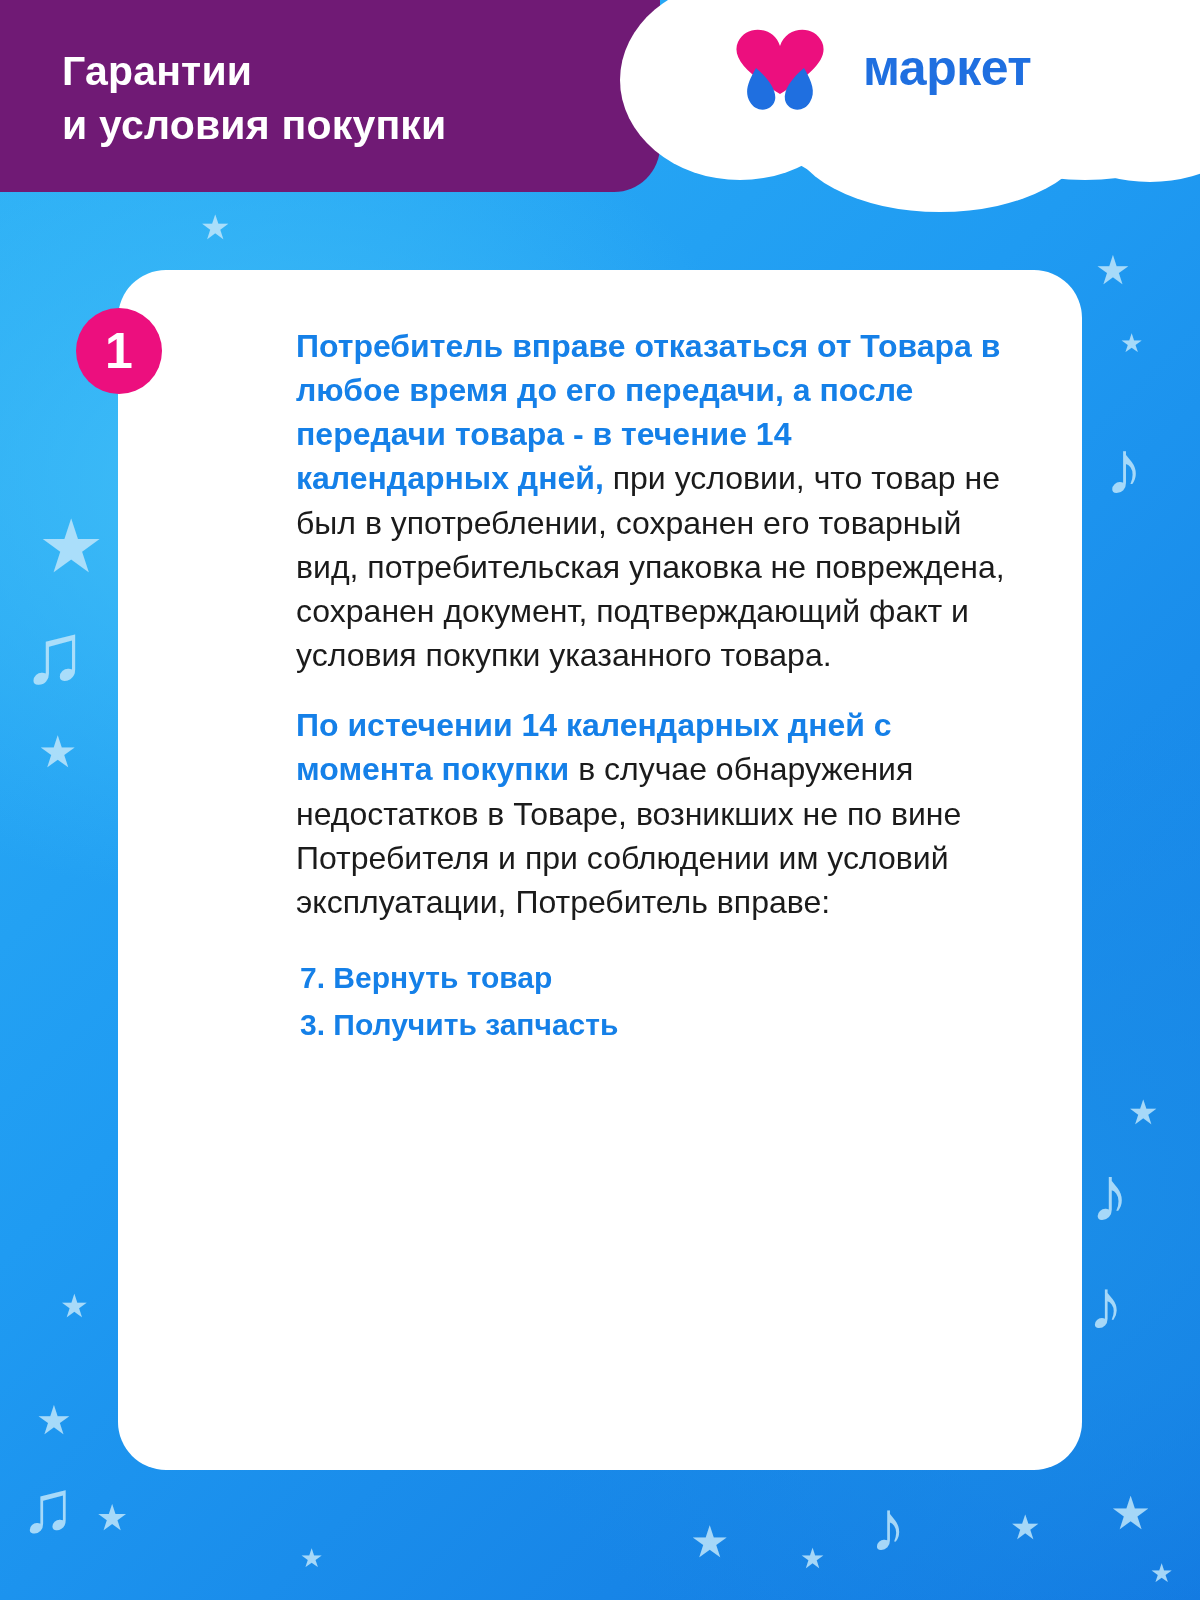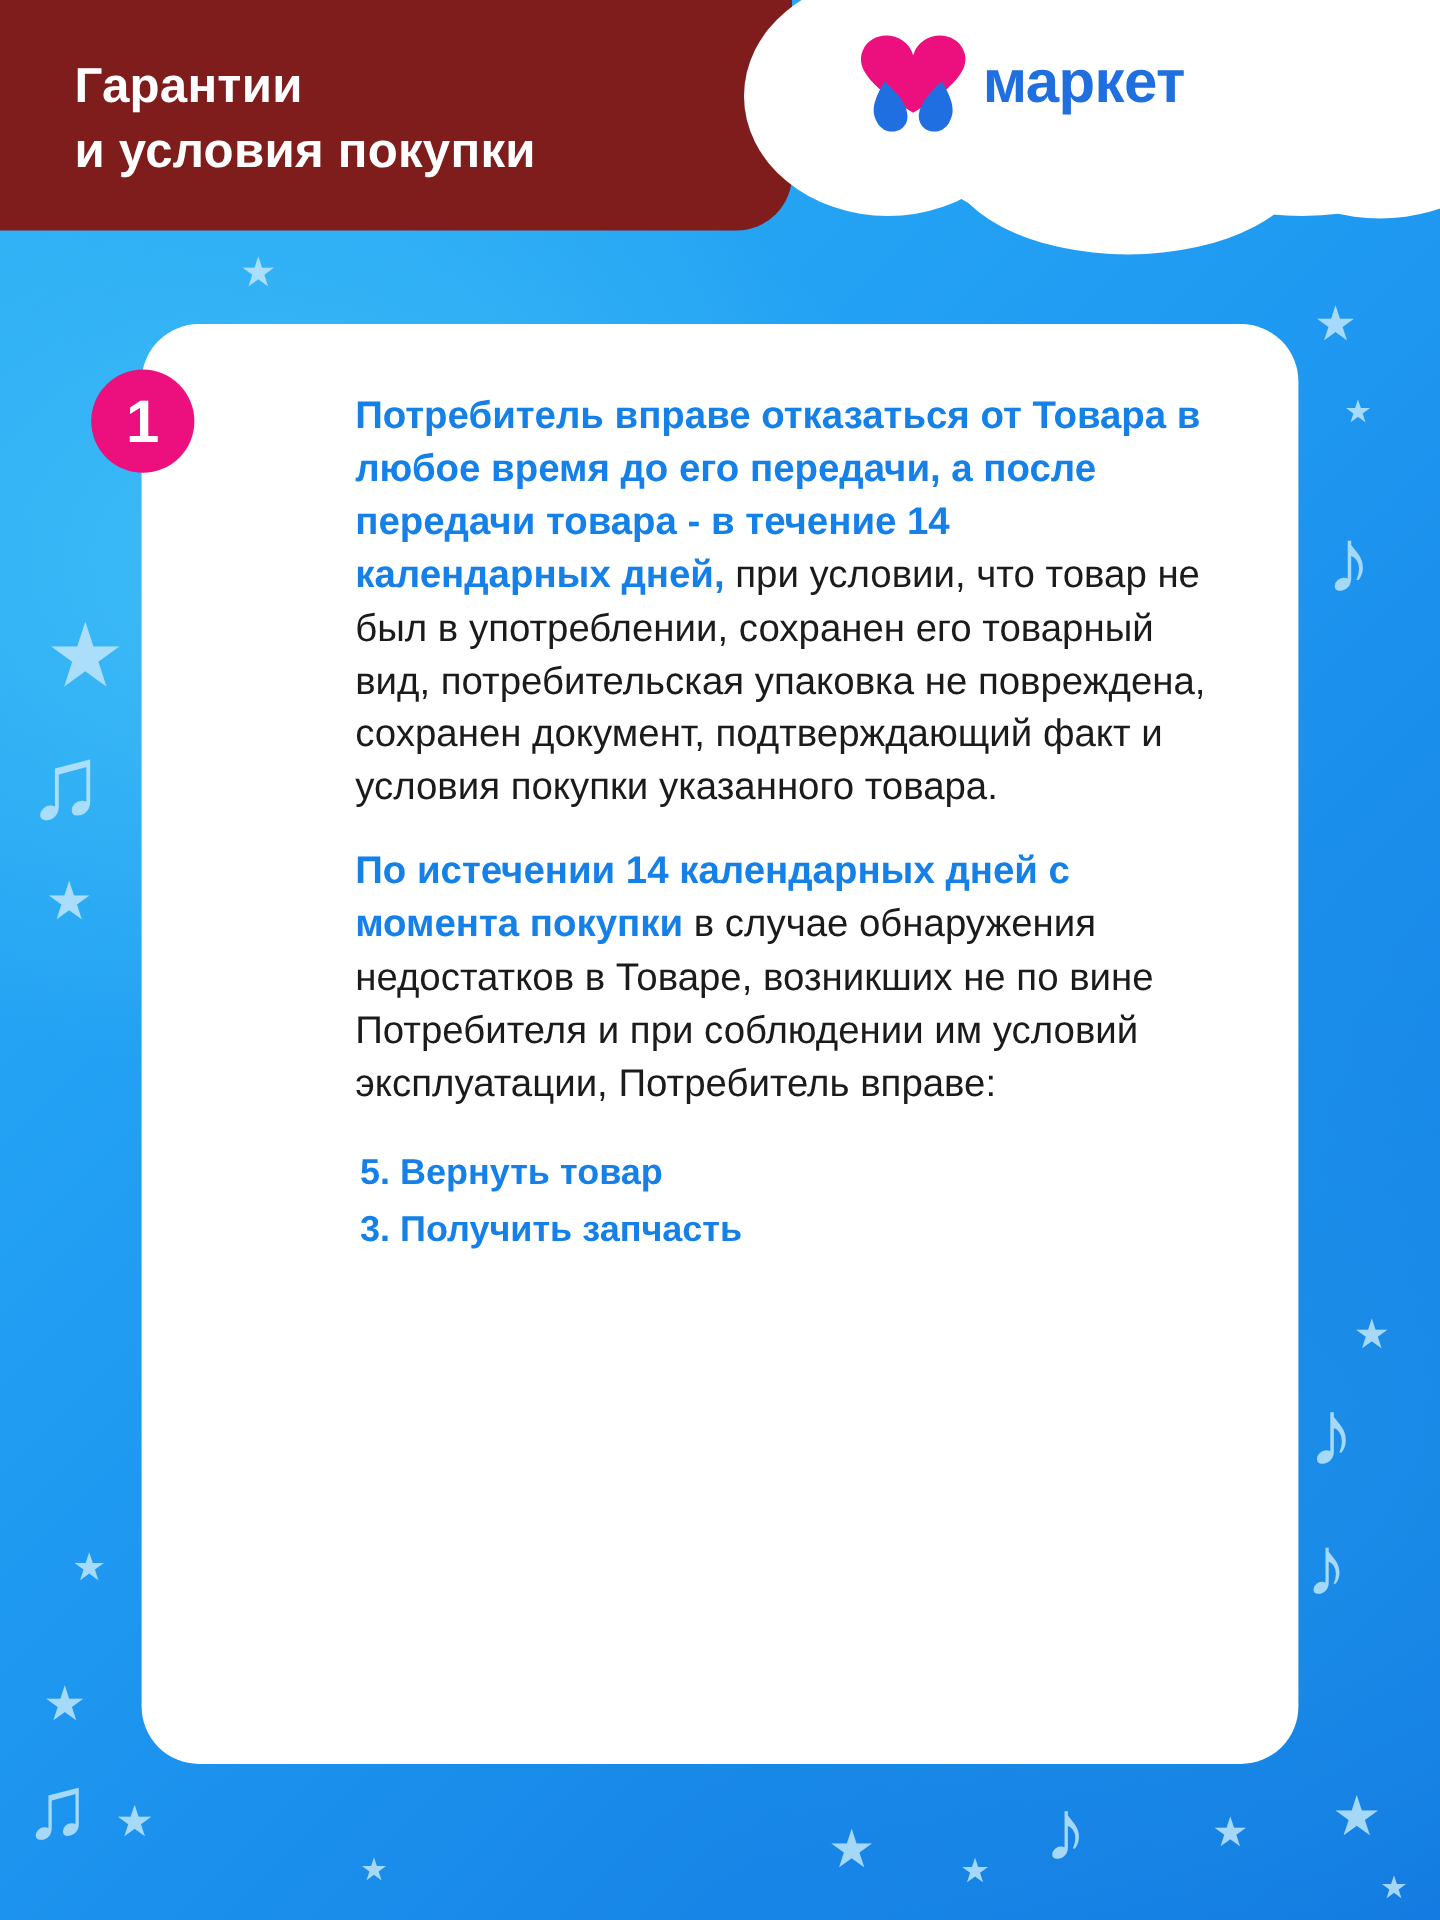--- a/index.html
+++ b/index.html
@@ -32,21 +32,21 @@
     z-index: 1;
     user-select: none;
     line-height: 1;
   }
 
   
   .header {
     position: absolute;
     top: 0; left: 0;
     width: 660px; height: 192px;
-    background: #7f1d1d;
+    background: #701a75;
     border-bottom-right-radius: 46px;
     z-index: 5;
     padding: 44px 40px 0 62px;
   }
   .header h1 {
     margin: 0;
     color: #ffffff;
     font-size: 41px;
     font-weight: bold;
     line-height: 1.32;
@@ -65,22 +65,22 @@
     border-radius: 50%;
   }
   .b1 { left: 30px;  top: 38px;  width: 240px; height: 200px; }
   .b2 { left: 150px; top: 0px;   width: 330px; height: 252px; }
   .b3 { left: 330px; top: 22px;  width: 330px; height: 216px; }
   .b4 { left: 200px; top: 110px; width: 300px; height: 160px; }
   .b5 { left: 450px; top: 90px;  width: 220px; height: 150px; }
 
   .logo-inner {
     position: absolute;
-    left: 117px; top: 74px;
-    display: flex; align-items: center; gap: 4px;
+    left: 136px; top: 74px;
+    display: flex; align-items: center; gap: 29px;
     z-index: 2;
   }
   .logo-mark { width: 108px; height: 104px; }
   .logo-text {
     color: #1f6fe0;
     font-size: 50px;
     font-weight: bold;
     line-height: 1.04;
     letter-spacing: -.5px;
   }
@@ -188,17 +188,17 @@
 
   <p class="para tight">
     <span class="hl">Потребитель вправе отказаться от Товара в любое время до его передачи, а после передачи товара - в течение 14 календарных дней,</span><span> при условии, что товар не был в употреблении, сохранен его товарный вид, потребительская упаковка не повреждена, сохранен документ, подтверждающий факт и условия покупки указанного товара.</span>
   </p>
 
   <p class="para">
     <span class="hl">По истечении 14 календарных дней с момента покупки</span><span> в случае обнаружения недостатков в Товаре, возникших не по вине Потребителя и при соблюдении им условий эксплуатации, Потребитель вправе:</span>
   </p>
 
   <div class="list">
-    <div>5. Вернуть товар</div>
+    <div>7. Вернуть товар</div>
     <div>3. Получить запчасть</div>
   </div>
 
 </div>
 
 </body></html>

